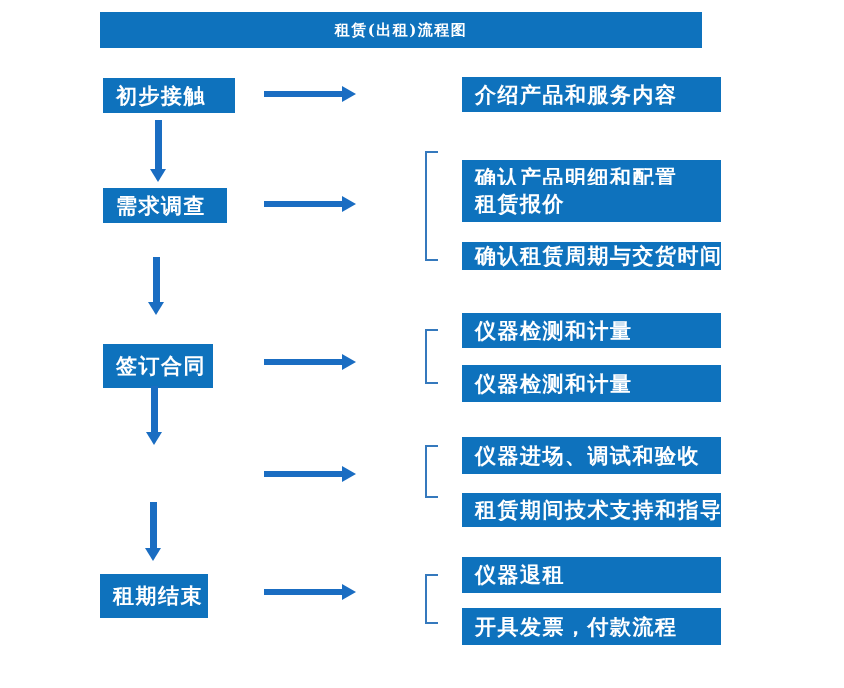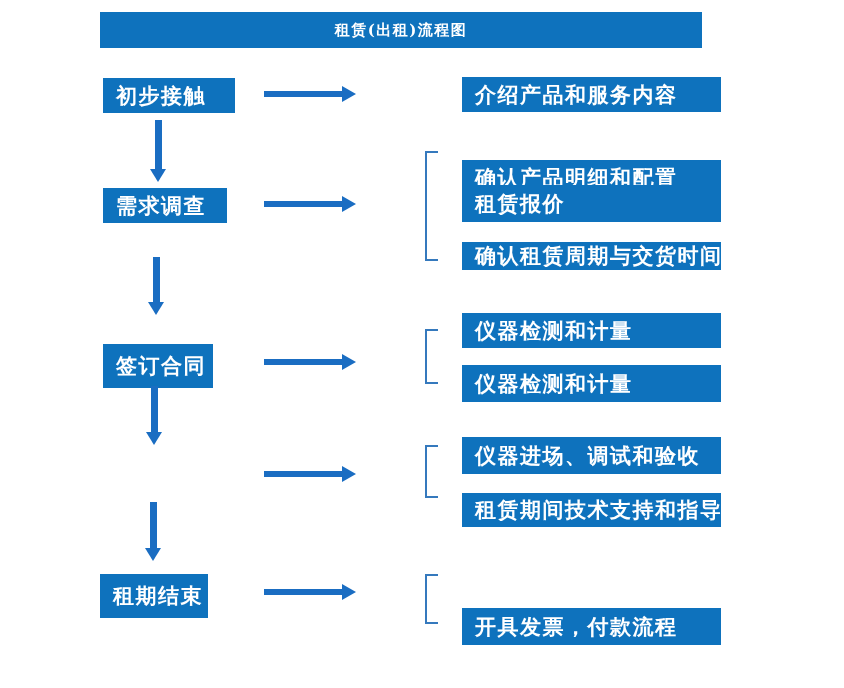--- a/index.html
+++ b/index.html
@@ -137,15 +137,16 @@
   <div class="bracket" id="br4"></div>
 
   <div class="box detail" id="d1">介绍产品和服务内容</div>
   <div class="box detail" id="d2">确认产品明细和配置</div>
   <div class="box detail" id="d3">租赁报价</div>
   <div class="box detail" id="d4">确认租赁周期与交货时间</div>
   <div class="box detail" id="d5">仪器检测和计量</div>
   <div class="box detail" id="d6">仪器检测和计量</div>
   <div class="box detail" id="d7">仪器进场、调试和验收</div>
   <div class="box detail" id="d8">租赁期间技术支持和指导</div>
+  <div class="box detail" id="d9">仪器退租</div>
   <div class="box detail" id="d10">开具发票，付款流程</div>
 
 </div>
 
 </body></html>

